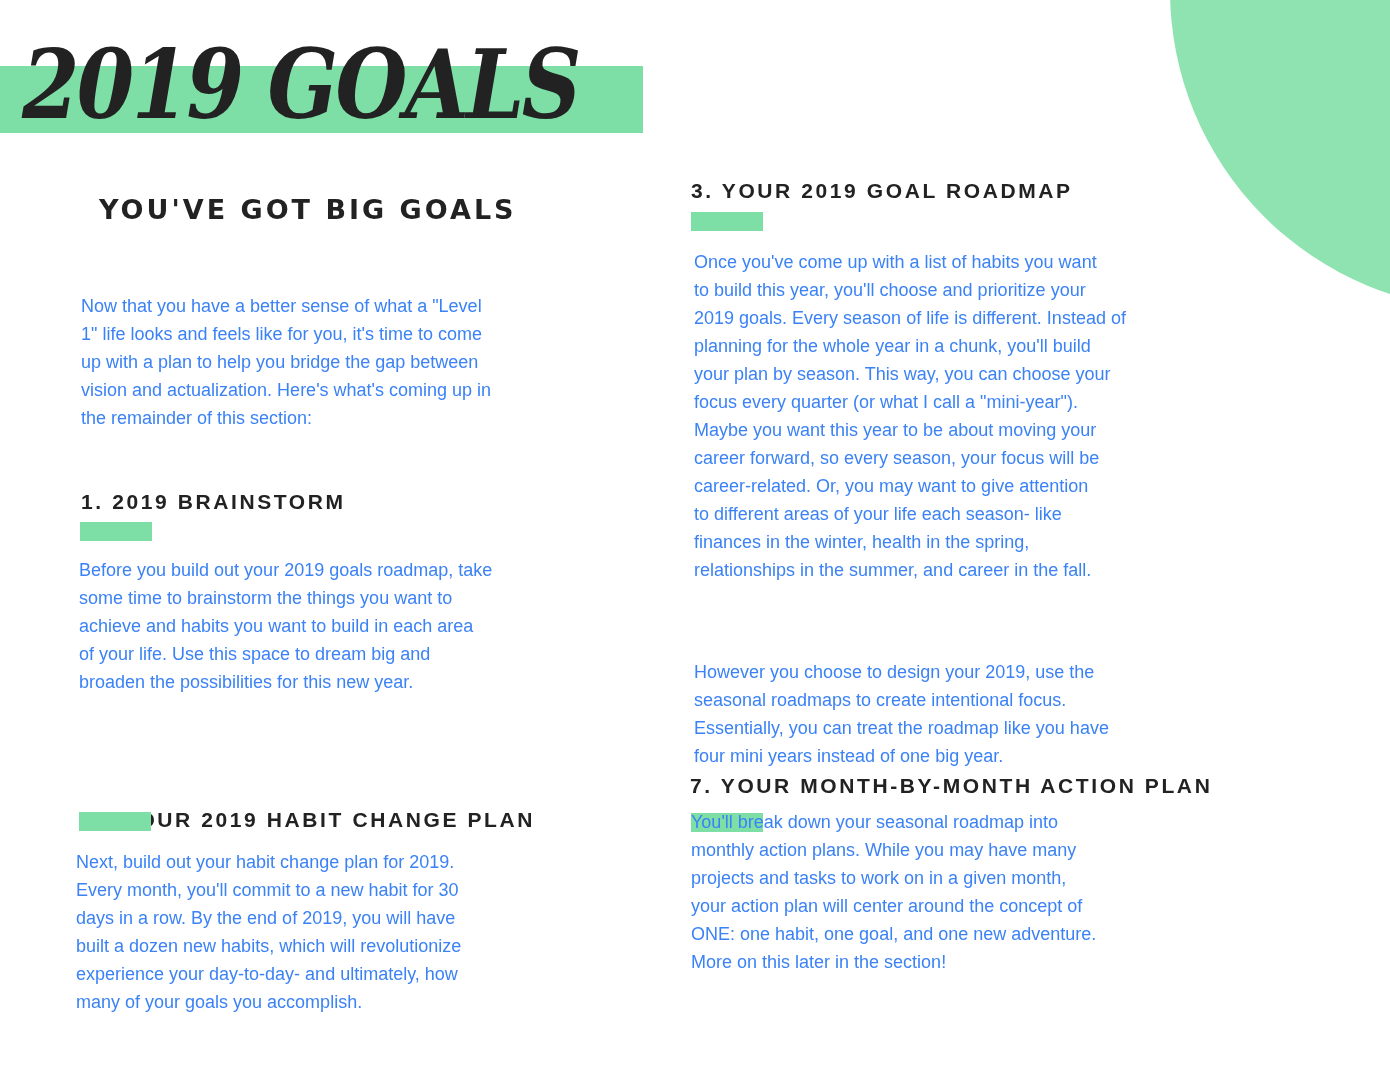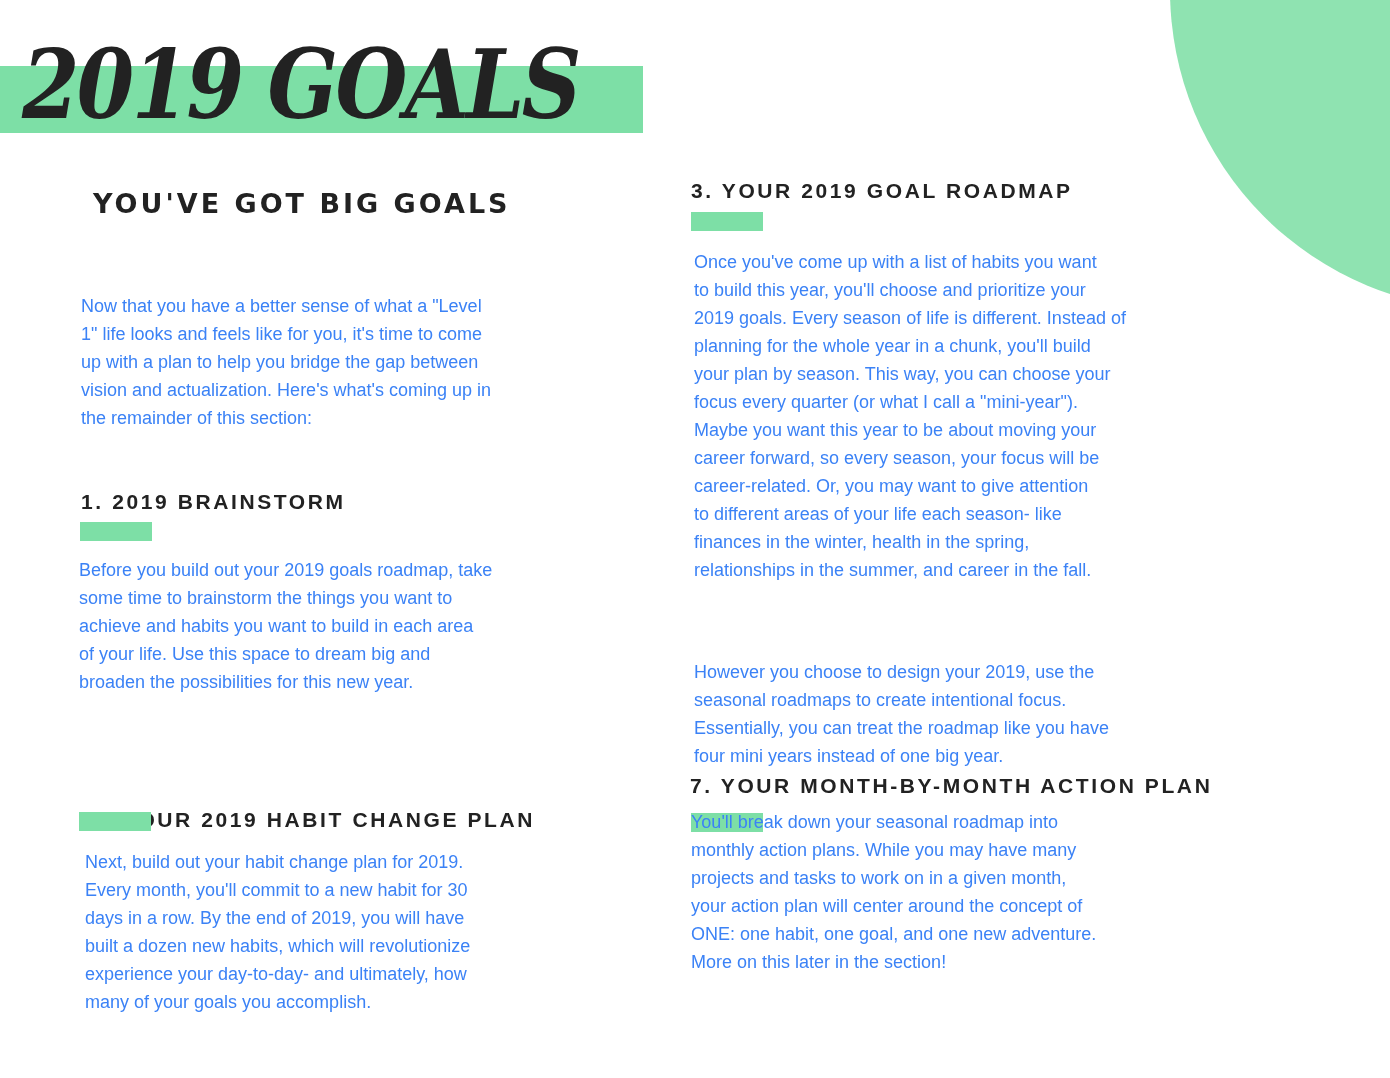--- a/index.html
+++ b/index.html
@@ -33,21 +33,21 @@
       transform: scaleX(0.86);
       transform-origin: left top;
     }
     .intro-heading {
       position: absolute; left: 85px; top: 176px;
       font-family: "DejaVu Sans", sans-serif;
       font-weight: bold;
       font-size: 27px; line-height: 40px;
       letter-spacing: 3px;
       color: #222222;
-      margin: 8px;
+      margin: 14px;
     }
     .heading {
       position: absolute;
       font-family: Liberation Sans, sans-serif;
       font-weight: bold;
       font-size: 21px; line-height: 28px;
       letter-spacing: 2.6px;
       color: #222222;
       margin: 0; white-space: nowrap;
     }
@@ -84,21 +84,21 @@
 <h3 class="heading" style="left:81px; top:488px;text-align:right;">1. 2019 BRAINSTORM</h3>
 <div class="bar" style="left:80px; top:522px;"></div>
 <p class="body-text" style="left:79px; top:556px;">Before you build out your 2019 goals roadmap, take
 some time to brainstorm the things you want to
 achieve and habits you want to build in each area
 of your life. Use this space to dream big and
 broaden the possibilities for this new year.</p>
 
 <h3 class="heading" style="left:91px; top:772px;margin-top:34px;">2. YOUR 2019 HABIT CHANGE PLAN</h3>
 <div class="bar" style="left:79px; top:812px;"></div>
-<p class="body-text" style="left:85px; top:848px;">Next, build out your habit change plan for 2019.
+<p class="body-text" style="left:76px; top:848px;">Next, build out your habit change plan for 2019.
 Every month, you'll commit to a new habit for 30
 days in a row. By the end of 2019, you will have
 built a dozen new habits, which will revolutionize
 experience your day-to-day-  and ultimately, how
 many of your goals you accomplish.</p>
 
 <h3 class="heading" style="left:691px; top:177px;">3. YOUR 2019 GOAL ROADMAP</h3>
 <div class="bar" style="left:691px; top:212px;"></div>
 <p class="body-text" style="left:694px; top:248px;">Once you've come up with a list of habits you want
 to build this year, you'll choose and prioritize your

